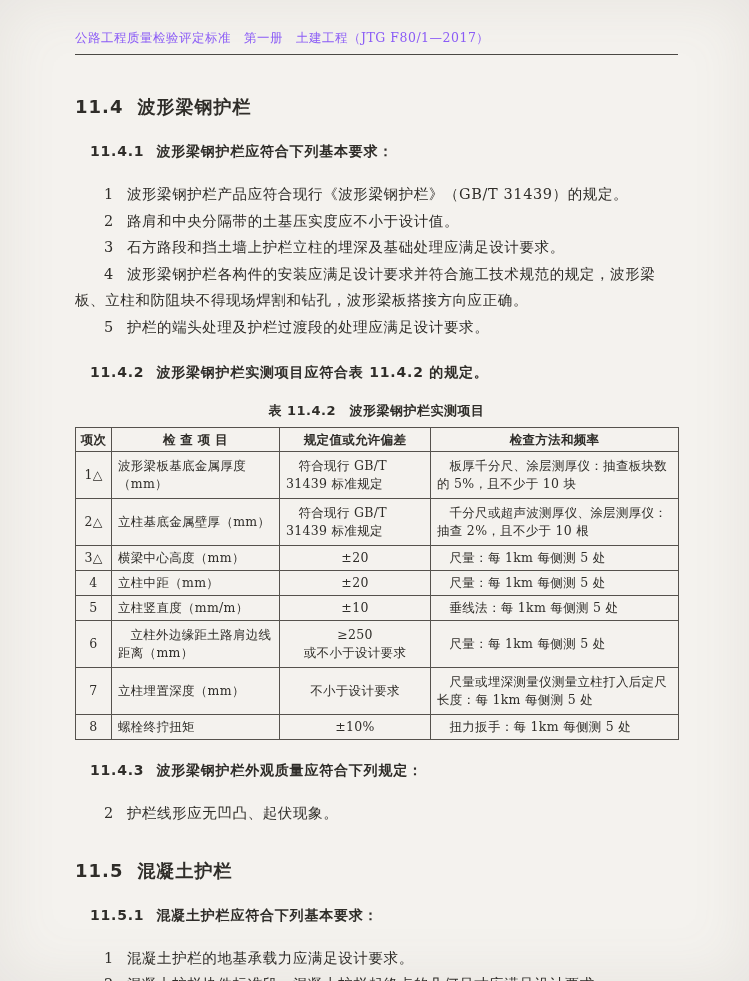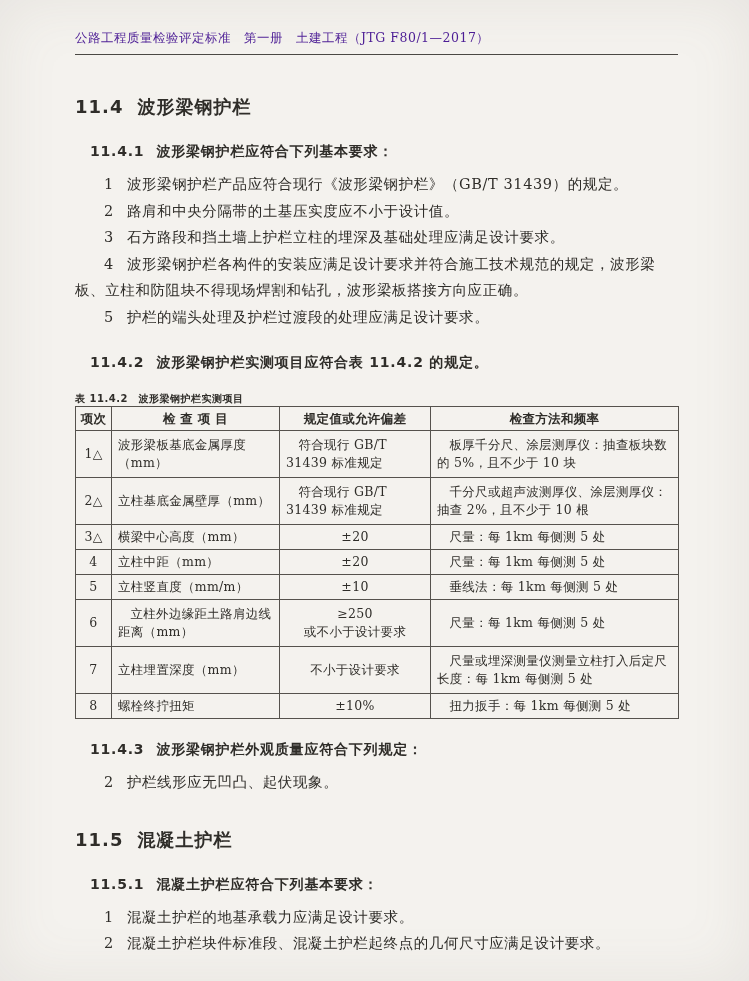--- a/index.html
+++ b/index.html
@@ -15,57 +15,58 @@
     box-sizing:border-box;
     padding:30px 71px 0 75px;
     background:#f4f2ee;
     box-shadow:inset 0 0 60px rgba(120,110,95,0.10);
     overflow:hidden;
   }
   
   .running-head{
     font-size:12.5px;
     letter-spacing:0.5px;
-    color:#4c1d95;
+    color:#8b5cf6;
     padding-bottom:8px;
     border-bottom:1.2px solid #4a4844;
     line-height:16px;
   }
   
   .hei{font-family:"DejaVu Sans","Liberation Sans",sans-serif;font-weight:bold;}
   .section-heading{
     margin-top:40px;
     font-size:18px;
     letter-spacing:1px;
   }
   .section-heading .sec-num{margin-right:14px;}
   .clause-heading{
     margin-top:24px;
     padding-left:15px;
     font-size:14px;
     letter-spacing:0.8px;
   }
   .clause-heading .sec-num{margin-right:12px;}
-  .items{margin-top:10px;}
+  .items{margin-top:20px;}
   .item{
     margin:0;
     font-size:14.5px;
     line-height:26.5px;
     text-indent:2em;
     letter-spacing:0.6px;
   }
   .item .inum{margin-right:0.9em;}
   
   .tbl-caption{
     margin-top:20px;
-    text-align:left;
-    font-size:10px;
+    text-align:center;
+    font-size:13px;
     letter-spacing:0.5px;
   }
   table.spec-table{
+    margin-top:7px;
     width:603px;
     border-collapse:collapse;
     table-layout:fixed;
     font-size:12.5px;
   }
   table.spec-table th, table.spec-table td{
     border:1px solid #55524d;
     padding:3px 6px;
     line-height:18px;
     vertical-align:middle;

